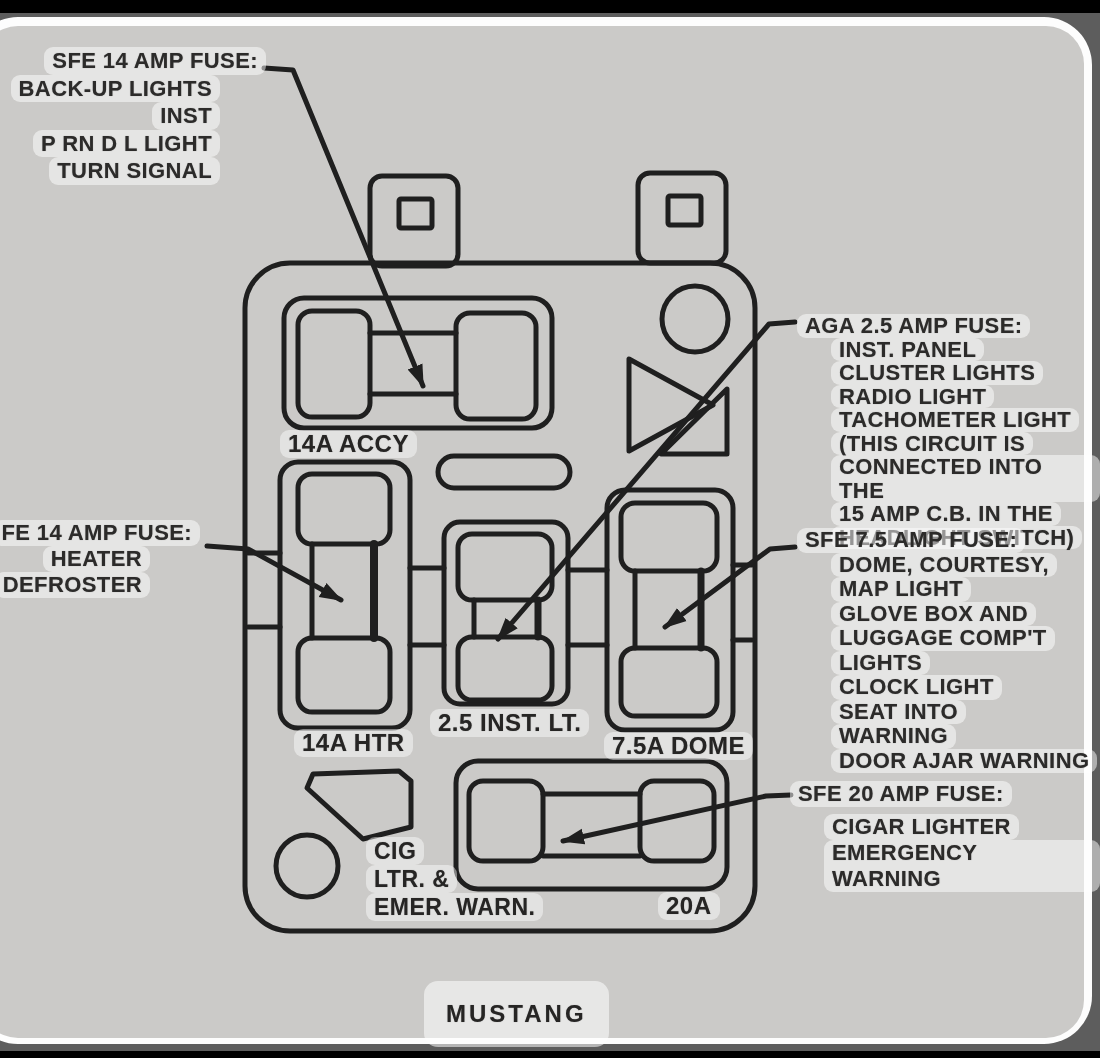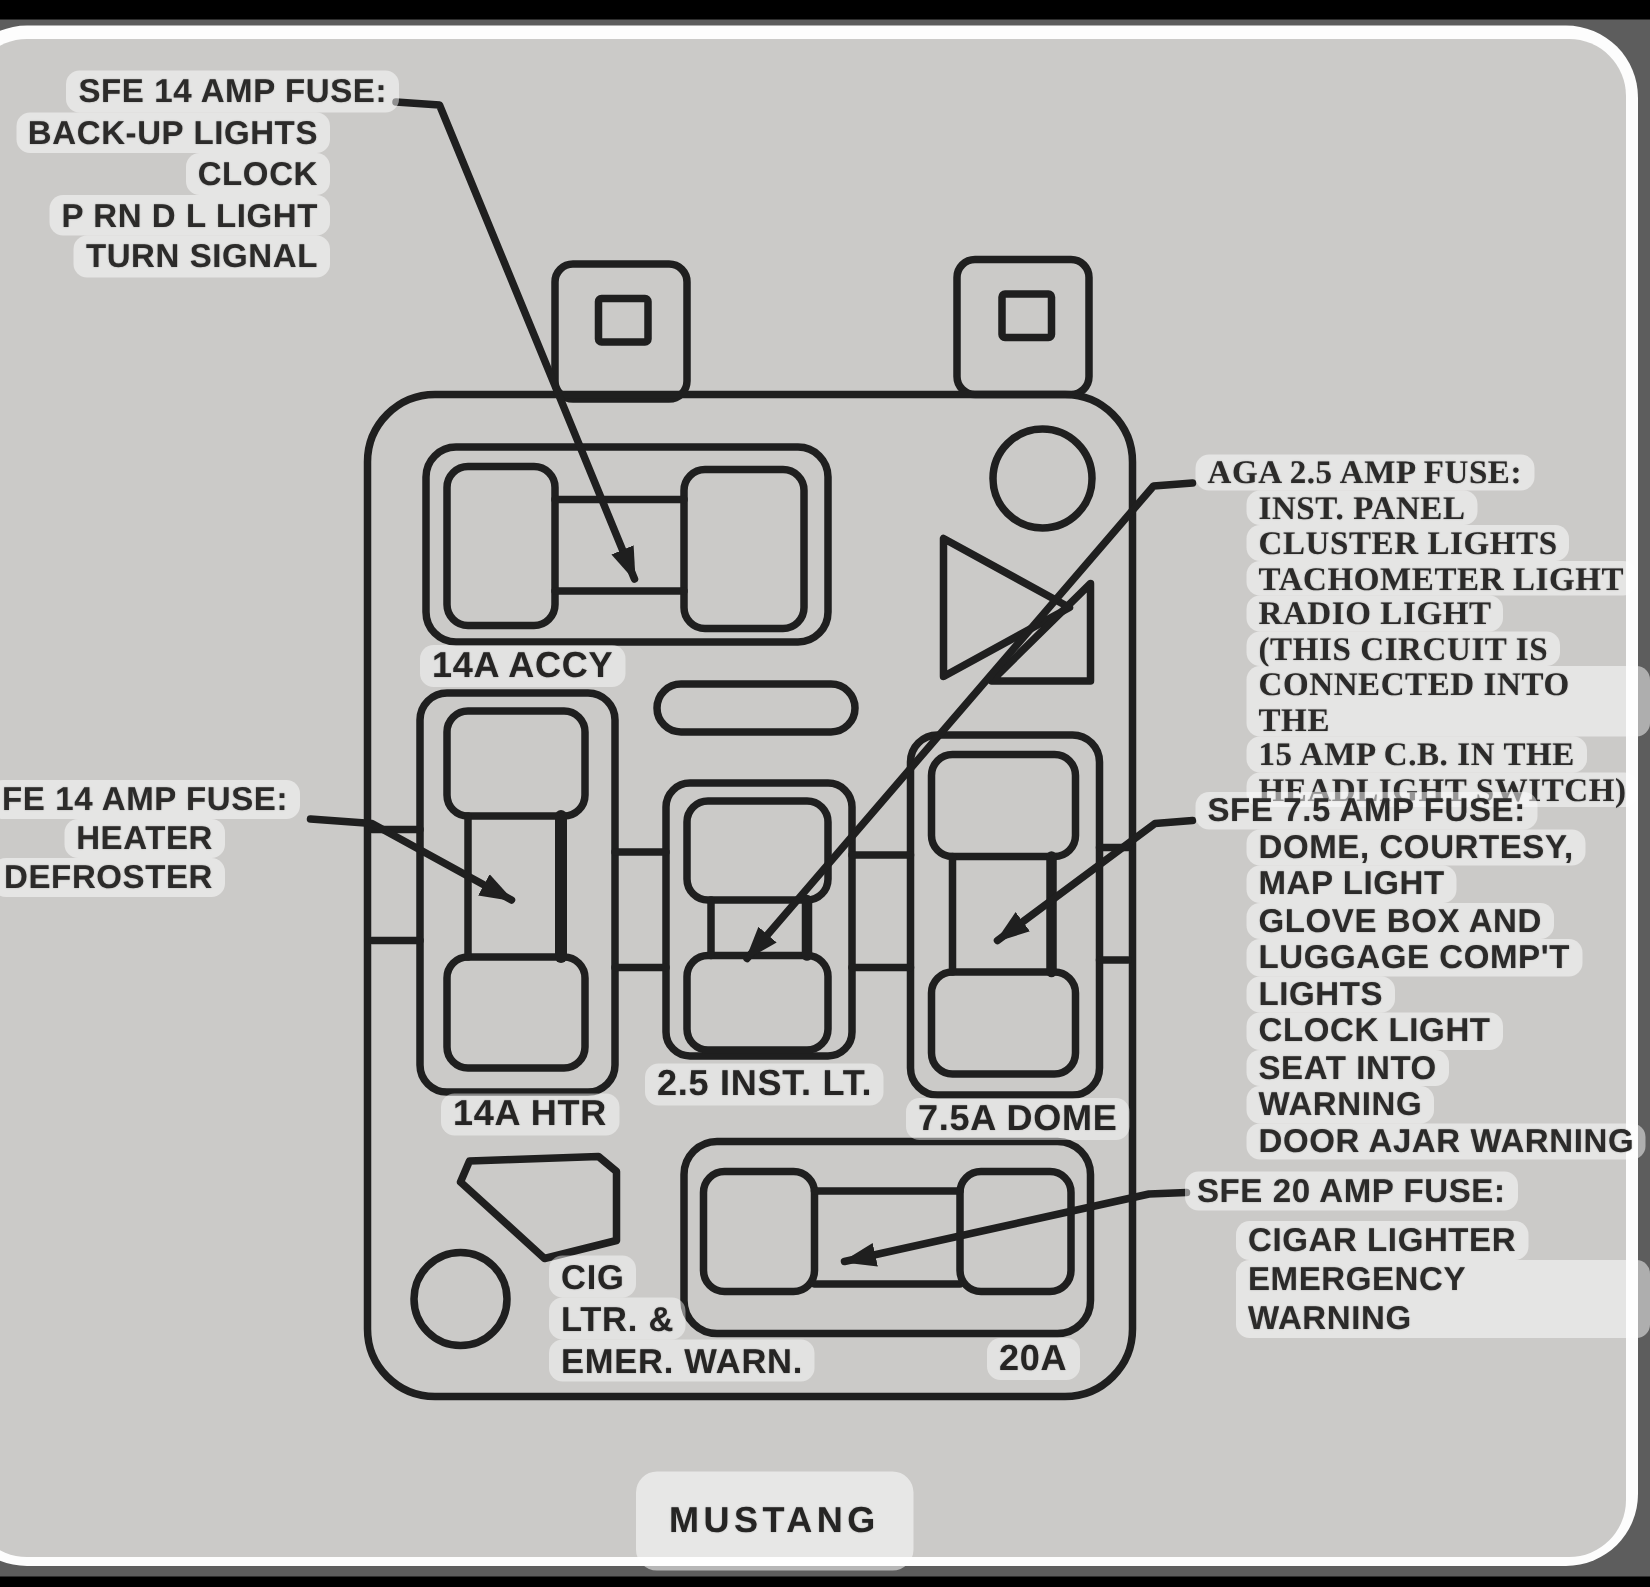--- a/index.html
+++ b/index.html
@@ -20,21 +20,21 @@
            text-shadow:0 0 1px rgba(60,60,60,0.45);}
   .callout .ln{display:block;}
   .callout .ln > span{display:inline-block;background:rgba(255,255,255,0.5);border-radius:9px;padding:0 8px;}
   .ra{text-align:right;}
   .la{text-align:left;}
   .la .sub > span{margin-left:34px;}
   #co-topleft{left:4px;top:47px;width:262px;line-height:27.5px;}
   #co-topleft .sub > span{margin-right:46px;}
   #co-midleft{left:-14px;top:520px;width:214px;line-height:26px;}
   #co-midleft .sub > span{margin-right:50px;}
-  #co-aga{left:797px;top:303px;line-height:23.5px;font-family:Liberation Serif, serif;}
+  #co-aga{left:797px;top:314px;line-height:23.5px;}
   #co-sfe75{left:797px;top:528px;line-height:24.5px;}
   #co-sfe20{left:754px;top:781px;line-height:26px;margin-left:36px;}
   #co-sfe20 .first{margin-top:7px;}
 
   
   .dlabel{position:absolute;font-weight:bold;font-size:24px;color:#262524;letter-spacing:0.5px;
           text-shadow:0 0 1px rgba(60,60,60,0.45);}
   .dlabel > span,.dlabel .ln > span{display:inline-block;background:rgba(255,255,255,0.45);border-radius:9px;padding:0 8px;}
   #lbl-accy{left:280px;top:430px;}
   #lbl-htr{left:294px;top:729px;}
@@ -111,37 +111,37 @@
       <path d="M207,546 L248,549 L341,600" marker-end="url(#arr)"></path>
       <path d="M795,322 L769,324 L498,639" marker-end="url(#arr)"></path>
       <path d="M795,547 L770,549 L665,627" marker-end="url(#arr)"></path>
       <path d="M791,795 L766,796 L563,841" marker-end="url(#arr)"></path>
     </g>
   </svg>
 
   <div class="callout ra" id="co-topleft">
     <div class="ln hdr"><span>SFE 14 AMP FUSE:</span></div>
     <div class="ln sub"><span>BACK-UP LIGHTS</span></div>
-    <div class="ln sub"><span>CLOCK</span></div>
+    <div class="ln sub"><span>INST</span></div>
     <div class="ln sub"><span>P RN D L LIGHT</span></div>
     <div class="ln sub"><span>TURN SIGNAL</span></div>
   </div>
 
   <div class="callout ra" id="co-midleft">
     <div class="ln hdr"><span>FE 14 AMP FUSE:</span></div>
     <div class="ln sub"><span>HEATER</span></div>
     <div class="ln sub"><span>DEFROSTER</span></div>
   </div>
 
   <div class="callout la" id="co-aga">
     <div class="ln hdr"><span>AGA 2.5 AMP FUSE:</span></div>
     <div class="ln sub"><span>INST. PANEL</span></div>
     <div class="ln sub"><span>CLUSTER LIGHTS</span></div>
+    <div class="ln sub"><span>RADIO LIGHT</span></div>
     <div class="ln sub"><span>TACHOMETER LIGHT</span></div>
-    <div class="ln sub"><span>RADIO LIGHT</span></div>
     <div class="ln sub"><span>(THIS CIRCUIT IS</span></div>
     <div class="ln sub"><span>CONNECTED INTO THE</span></div>
     <div class="ln sub"><span>15 AMP C.B. IN THE</span></div>
     <div class="ln sub"><span>HEADLIGHT SWITCH)</span></div>
   </div>
 
   <div class="callout la" id="co-sfe75">
     <div class="ln hdr"><span>SFE 7.5 AMP FUSE:</span></div>
     <div class="ln sub"><span>DOME, COURTESY,</span></div>
     <div class="ln sub"><span>MAP LIGHT</span></div>

